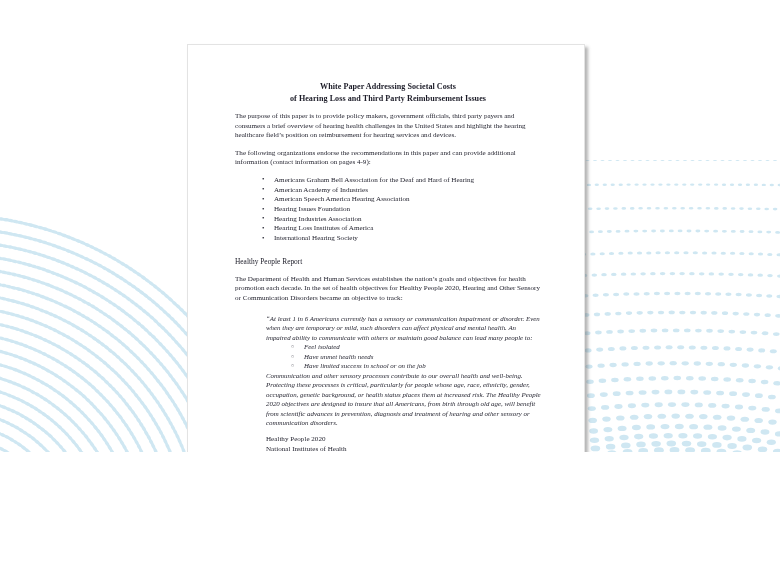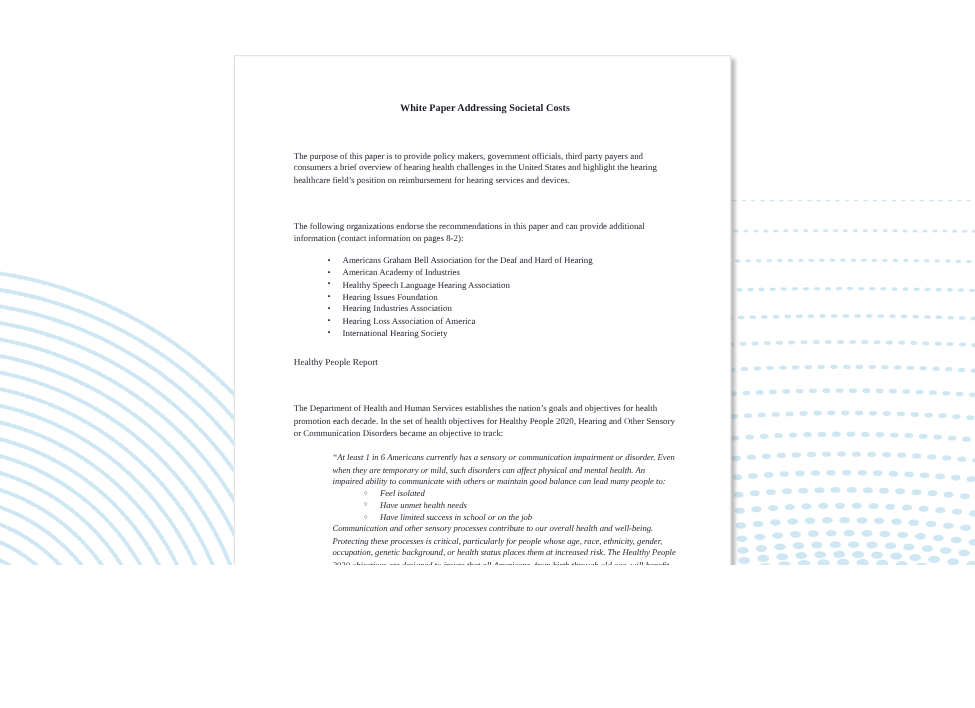--- a/index.html
+++ b/index.html
@@ -69,21 +69,21 @@
     font-size: 8.1px;
     line-height: 11.5px;
     color: #1b1b27;
     letter-spacing: 0.05px;
   }
   .para {
     font-size: 7.1px;
     line-height: 9.6px;
     color: #1f1f2b;
     text-align: left;
-    margin-top: 28px;
+    margin-top: 8px;
   }
   .section-head {
     font-weight: normal;
     font-size: 7.4px;
     line-height: 10px;
     color: #1b1b27;
     margin-top: 13px;
   }
   ul.org-list {
     list-style: none;
@@ -138,21 +138,20 @@
     color: #1f1f2b;
   }
   .quote-tail {
     font-style: italic;
     font-size: 6.9px;
     line-height: 9.5px;
     color: #1f1f2b;
   }
   .attribution {
     margin-top: 7px;
-    text-align: right;
     font-style: normal;
     font-size: 7.1px;
     line-height: 9.7px;
     color: #1f1f2b;
     padding-right: 6px;
   }
 </style>
 </head>
 <body>
 
@@ -1780,48 +1779,50 @@
           <ellipse cx="177.0" cy="305.6" rx="5.40" ry="3.30" fill="#cfe7f2"></ellipse>
         </g>
     </g>
   </svg>
 
   <div id="sheet">
     <div id="sheet-inner">
 
       <div class="doc-title">
         <div>White Paper Addressing Societal Costs</div>
+        <div>of Hearing Loss and Third Party Reimbursement Issues</div>
       </div>
 
       <p class="para">The purpose of this paper is to provide policy makers, government officials, third party payers and consumers a brief overview of hearing health challenges in the United States and highlight the hearing healthcare field’s position on reimbursement for hearing services and devices.</p>
 
-      <p class="para">The following organizations endorse the recommendations in this paper and can provide additional information (contact information on pages 8-2):</p>
+      <p class="para">The following organizations endorse the recommendations in this paper and can provide additional information (contact information on pages 4-9):</p>
 
       <ul class="org-list" id="org-list">
           <li>Americans Graham Bell Association for the Deaf and Hard of Hearing</li>
           <li>American Academy of Industries</li>
-          <li>Healthy Speech Language Hearing Association</li>
+          <li>American Speech America Hearing Association</li>
           <li>Hearing Issues Foundation</li>
           <li>Hearing Industries Association</li>
-          <li>Hearing Loss Association of America</li>
+          <li>Hearing Loss Institutes of America</li>
           <li>International Hearing Society</li>
         </ul>
 
       <div class="section-head">Healthy People Report</div>
 
       <p class="para">The Department of Health and Human Services establishes the nation’s goals and objectives for health promotion each decade.  In the set of health objectives for Healthy People 2020, Hearing and Other Sensory or Communication Disorders became an objective to track:</p>
 
       <div class="quote-block">
         <div class="quote-line">“At least 1 in 6 Americans currently has a sensory or communication impairment or disorder.  Even when they are temporary or mild, such disorders can affect physical and mental health.  An impaired ability to communicate with others or maintain good balance can lead many people to:</div>
         <ul class="sub-list" id="quote-bullets">
             <li>Feel isolated</li>
             <li>Have unmet health needs</li>
             <li>Have limited success in school or on the job</li>
           </ul>
         <div class="quote-tail">Communication and other sensory processes contribute to our overall health and well-being.  Protecting these processes is critical, particularly for people whose age, race, ethnicity, gender, occupation, genetic background, or health status places them at increased risk.  The Healthy People 2020 objectives are designed to insure that all Americans, from birth through old age, will benefit from scientific advances in prevention, diagnosis and treatment of hearing and other sensory or communication disorders.</div>
         <div class="attribution">
           <div>Healthy People 2020</div>
+          <div>National Institutes of Health</div>
         </div>
       </div>
 
     </div>
   </div>
 </div>
 
 </body></html>

